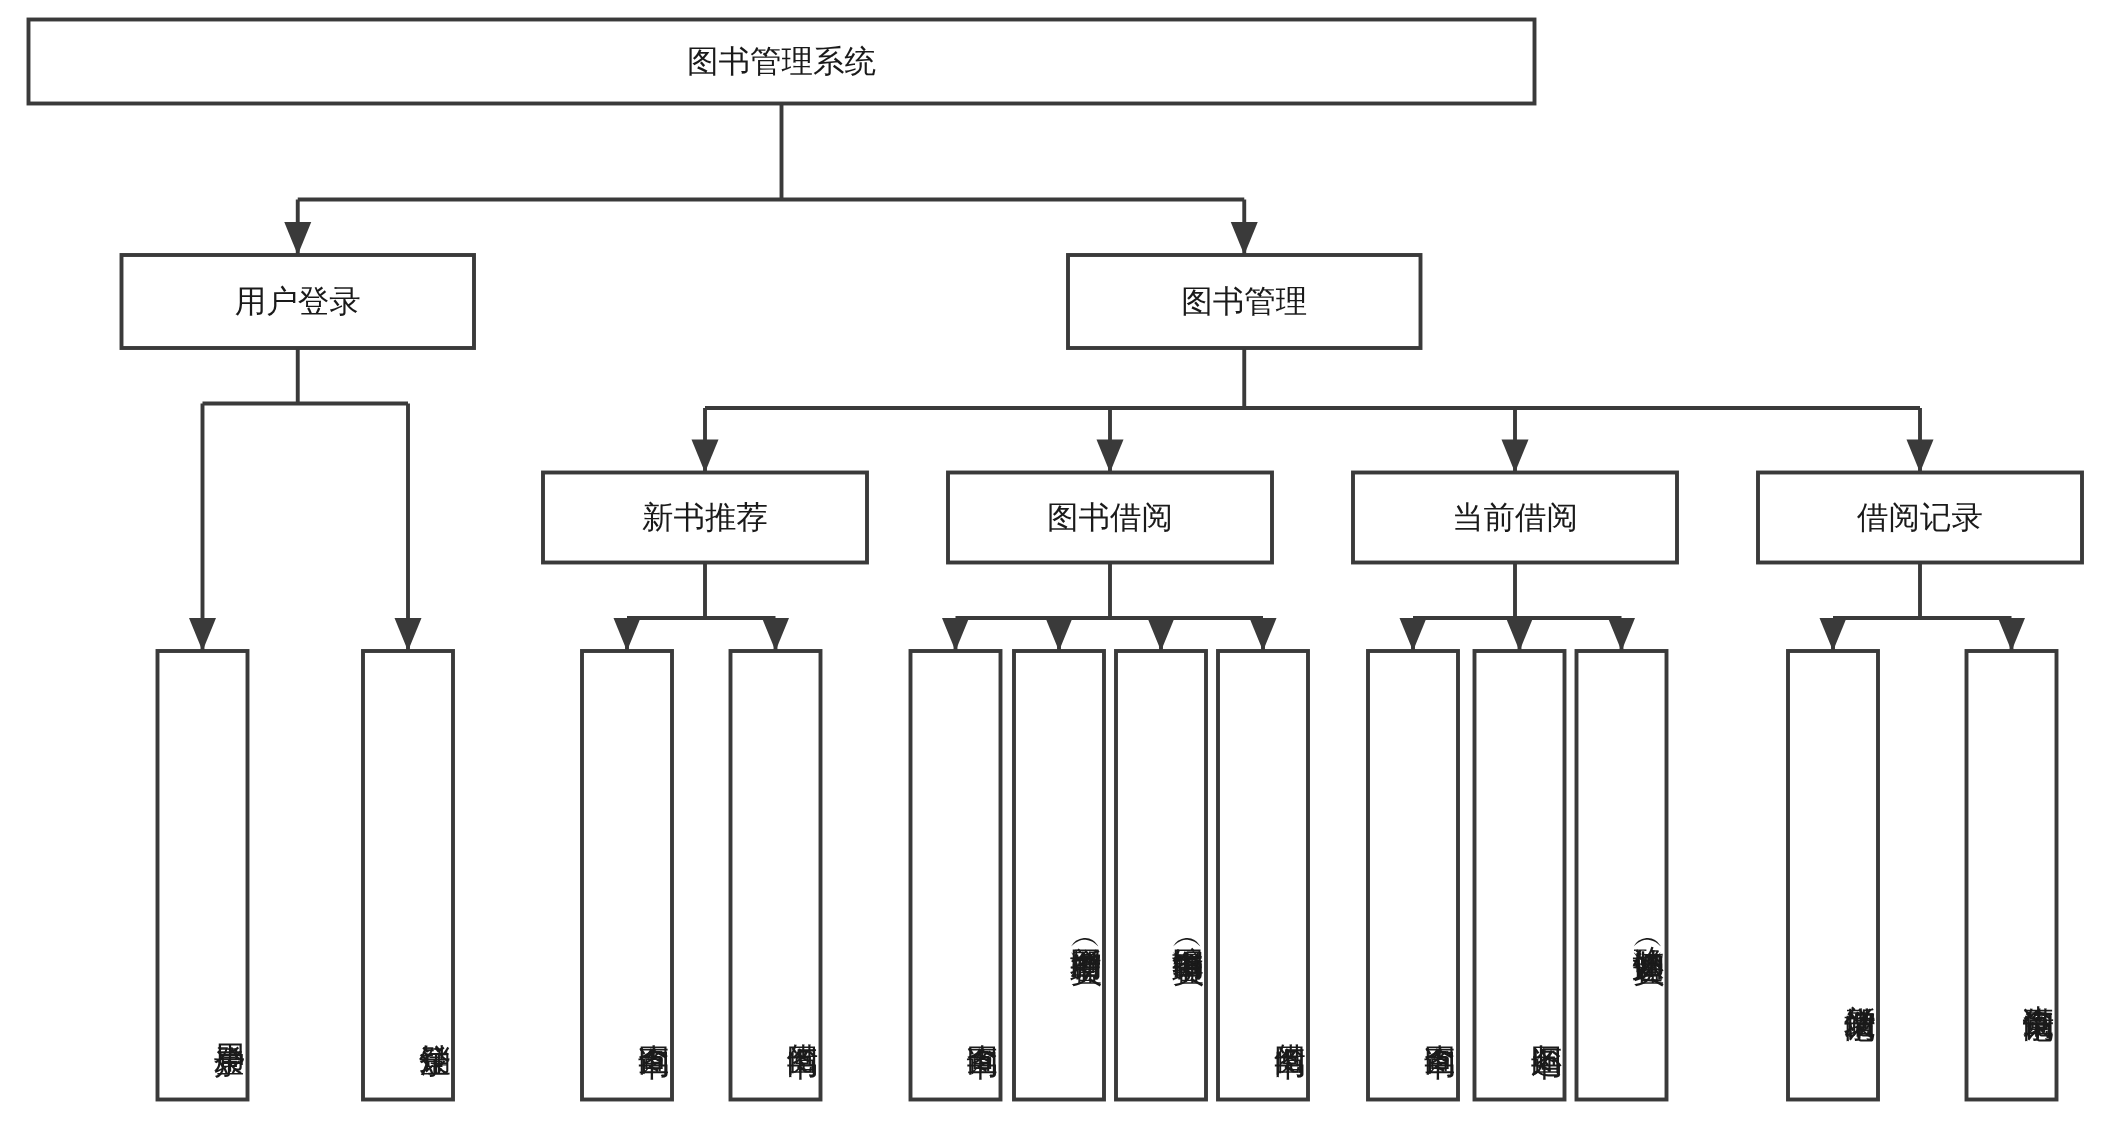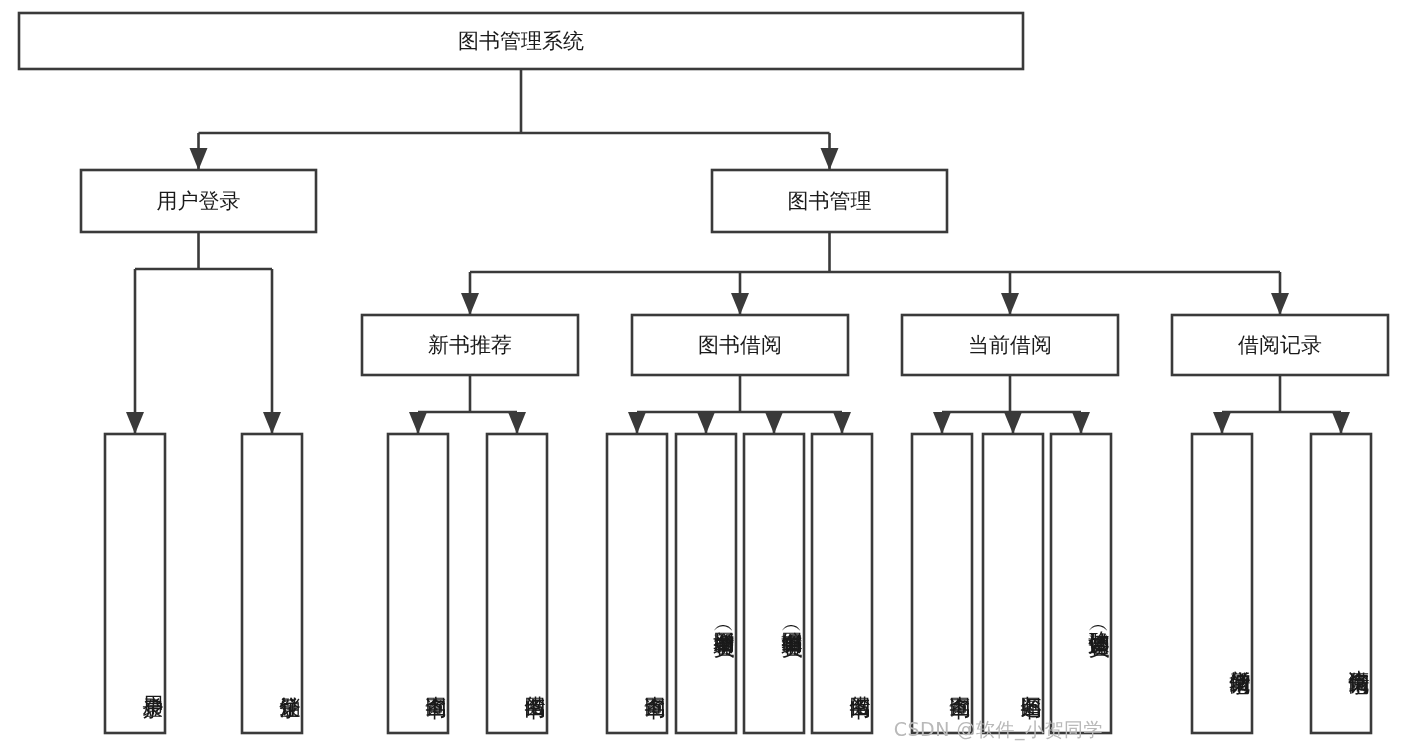--- a/index.html
+++ b/index.html
@@ -179,14 +179,13 @@
       <div class="leaf-label" style="left: 676px; top: 438px; width: 60px; height: 291px; padding-top: 35px;">新增图书（管理员）</div>
       <div class="leaf-label" style="left: 744px; top: 438px; width: 60px; height: 291px; padding-top: 35px;">编辑图书（管理员）</div>
       <div class="leaf-label" style="left: 812px; top: 438px; width: 60px; height: 291px; padding-top: 97px;">借阅图书</div>
       <div class="leaf-label" style="left: 912px; top: 438px; width: 60px; height: 291px; padding-top: 97px;">查询图书</div>
       <div class="leaf-label" style="left: 983px; top: 438px; width: 60px; height: 291px; padding-top: 97px;">归还图书</div>
       <div class="leaf-label" style="left: 1051px; top: 438px; width: 60px; height: 291px; padding-top: 35px;">确认归还（管理员）</div>
       <div class="leaf-label" style="left: 1192px; top: 438px; width: 60px; height: 291px; padding-top: 72px;">新增借阅记录</div>
       <div class="leaf-label" style="left: 1311px; top: 438px; width: 60px; height: 291px; padding-top: 72px;">查询借阅记录</div>
     </div>
 
-  <div class="watermark">CSDN @软件_小贺同学</div>
 </div>
 
 </body></html>

